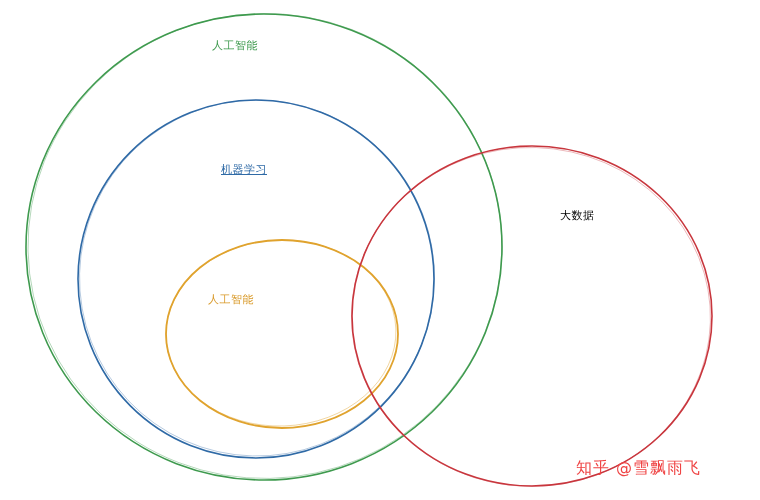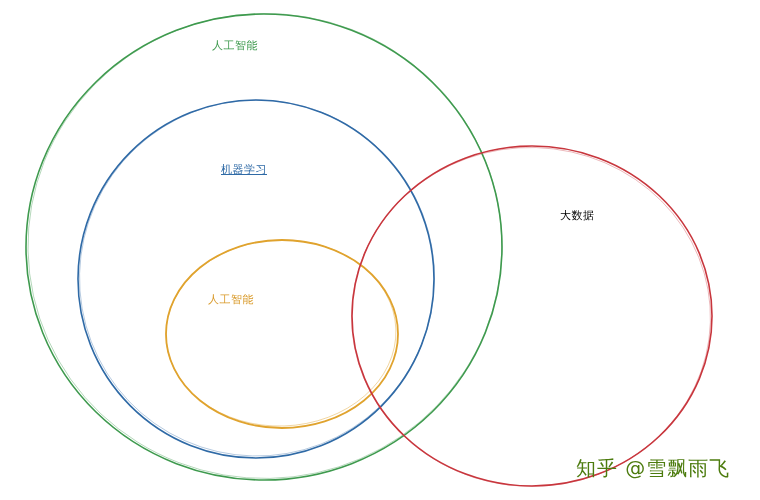--- a/index.html
+++ b/index.html
@@ -30,23 +30,23 @@
       letter-spacing: 0.5px;
     }
     .label-ai { left: 212px; top: 36px; color: #3e9a4e; }
     .label-ml { left: 221px; top: 160px; color: #2f6aa6; text-decoration: underline; }
     .label-dl { left: 208px; top: 290px; color: #d99a2a; }
     .label-bd { left: 560px; top: 206px; color: #000000; }
     .watermark {
       position: absolute;
       left: 576px;
       top: 456px;
-      font-size: 20px;
+      font-size: 16px;
       line-height: 24px;
-      color: #4d7c0f;
+      color: #ef4444;
       white-space: nowrap;
       letter-spacing: 1px;
     }
   </style>
 </head>
 <body>
 
 <div class="canvas">
   <svg class="venn" viewBox="0 0 760 500">
 

